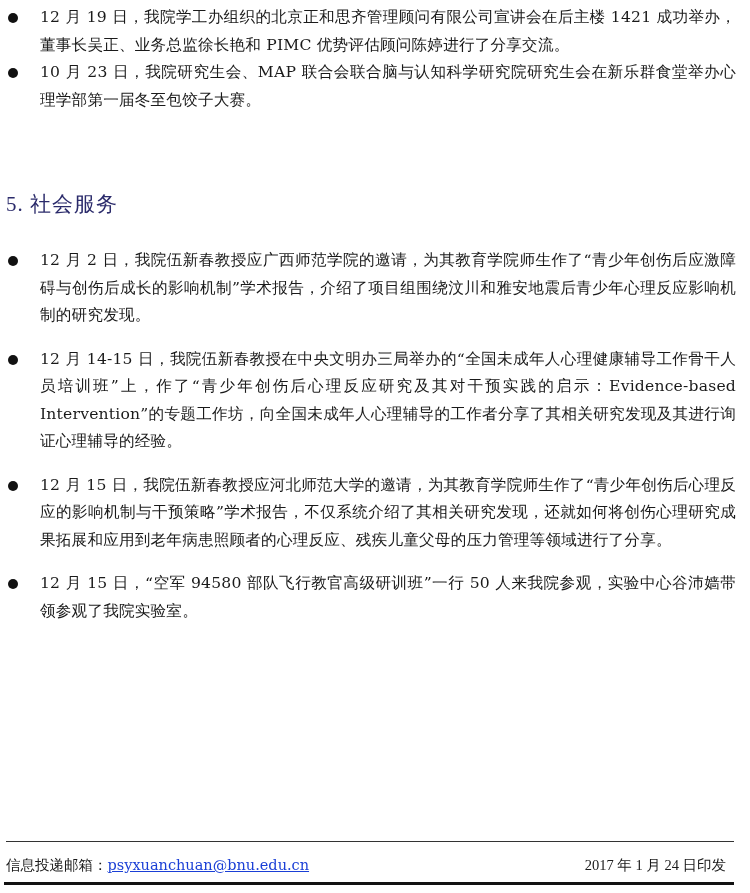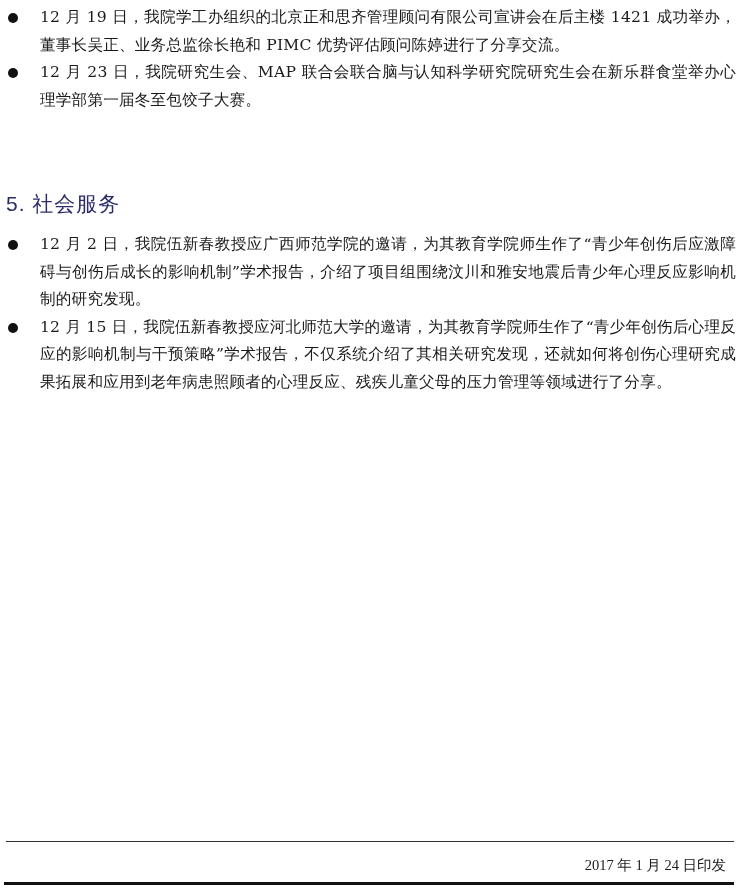--- a/index.html
+++ b/index.html
@@ -20,25 +20,25 @@
     letter-spacing: 0.2px;
   }
   .bullet {
     position: absolute; left: 8px; top: 9px;
     width: 10px; height: 10px; border-radius: 50%;
     background: #111;
   }
   .group1 { position: absolute; top: 4px; left: 0; width: 744px; }
   .heading {
     position: absolute; left: 6px; top: 190px;
-    font-family: Liberation Sans, sans-serif;
+    font-family: Liberation Serif, serif;
     font-size: 21px; color: #2b2b6b; letter-spacing: 1px;
   }
   .group2 { position: absolute; top: 231px; left: 0; width: 744px; }
-  .group2 .item { margin-bottom: 0; }
+  .group2 .item { margin-bottom: 0; margin-top: 16px; }
   .rule-thin {
     position: absolute; left: 6px; top: 841px; width: 728px; height: 1px; background: #333;
   }
   .footer-left {
     position: absolute; left: 6px; top: 855px;
     font-size: 14.5px; line-height: 20px;
   }
   .footer-left a { color: #1a3fd6; text-decoration: underline; }
   .footer-right {
     position: absolute; right: 24px; top: 855px;
@@ -53,37 +53,48 @@
 
 <div class="page">
 
   <ul class="list group1">
     <li class="item">
       <span class="bullet"></span>
       <span>12 月 19 日，我院学工办组织的北京正和思齐管理顾问有限公司宣讲会在后主楼 1421 成功举办，董事长吴正、业务总监徐长艳和 PIMC 优势评估顾问陈婷进行了分享交流。</span>
     </li>
     <li class="item">
       <span class="bullet"></span>
-      <span>12 月 23 日，我院研究生会、MAP 联合会联合脑与认知科学研究院研究生会在新乐群食堂举办心理学部第一届冬至包饺子大赛。</span>
+      <span>10 月 23 日，我院研究生会、MAP 联合会联合脑与认知科学研究院研究生会在新乐群食堂举办心理学部第一届冬至包饺子大赛。</span>
     </li>
   </ul>
 
   <div class="heading">5. 社会服务</div>
 
   <ul class="list group2">
     <li class="item">
       <span class="bullet"></span>
       <span>12 月 2 日，我院伍新春教授应广西师范学院的邀请，为其教育学院师生作了“青少年创伤后应激障碍与创伤后成长的影响机制”学术报告，介绍了项目组围绕汶川和雅安地震后青少年心理反应影响机制的研究发现。</span>
     </li>
     <li class="item">
       <span class="bullet"></span>
+      <span>12 月 14-15 日，我院伍新春教授在中央文明办三局举办的“全国未成年人心理健康辅导工作骨干人员培训班”上，作了“青少年创伤后心理反应研究及其对干预实践的启示：Evidence-based Intervention”的专题工作坊，向全国未成年人心理辅导的工作者分享了其相关研究发现及其进行询证心理辅导的经验。</span>
+    </li>
+    <li class="item">
+      <span class="bullet"></span>
       <span>12 月 15 日，我院伍新春教授应河北师范大学的邀请，为其教育学院师生作了“青少年创伤后心理反应的影响机制与干预策略”学术报告，不仅系统介绍了其相关研究发现，还就如何将创伤心理研究成果拓展和应用到老年病患照顾者的心理反应、残疾儿童父母的压力管理等领域进行了分享。</span>
+    </li>
+    <li class="item">
+      <span class="bullet"></span>
+      <span>12 月 15 日，“空军 94580 部队飞行教官高级研训班”一行 50 人来我院参观，实验中心谷沛嫱带领参观了我院实验室。</span>
     </li>
   </ul>
 
   <div class="rule-thin"></div>
 
+  <div class="footer-left">
+    <span>信息投递邮箱：</span><a>psyxuanchuan@bnu.edu.cn</a>
+  </div>
 
   <div class="footer-right">2017 年 1 月 24 日印发</div>
 
   <div class="rule-thick"></div>
 
 </div>
 
 </body></html>

